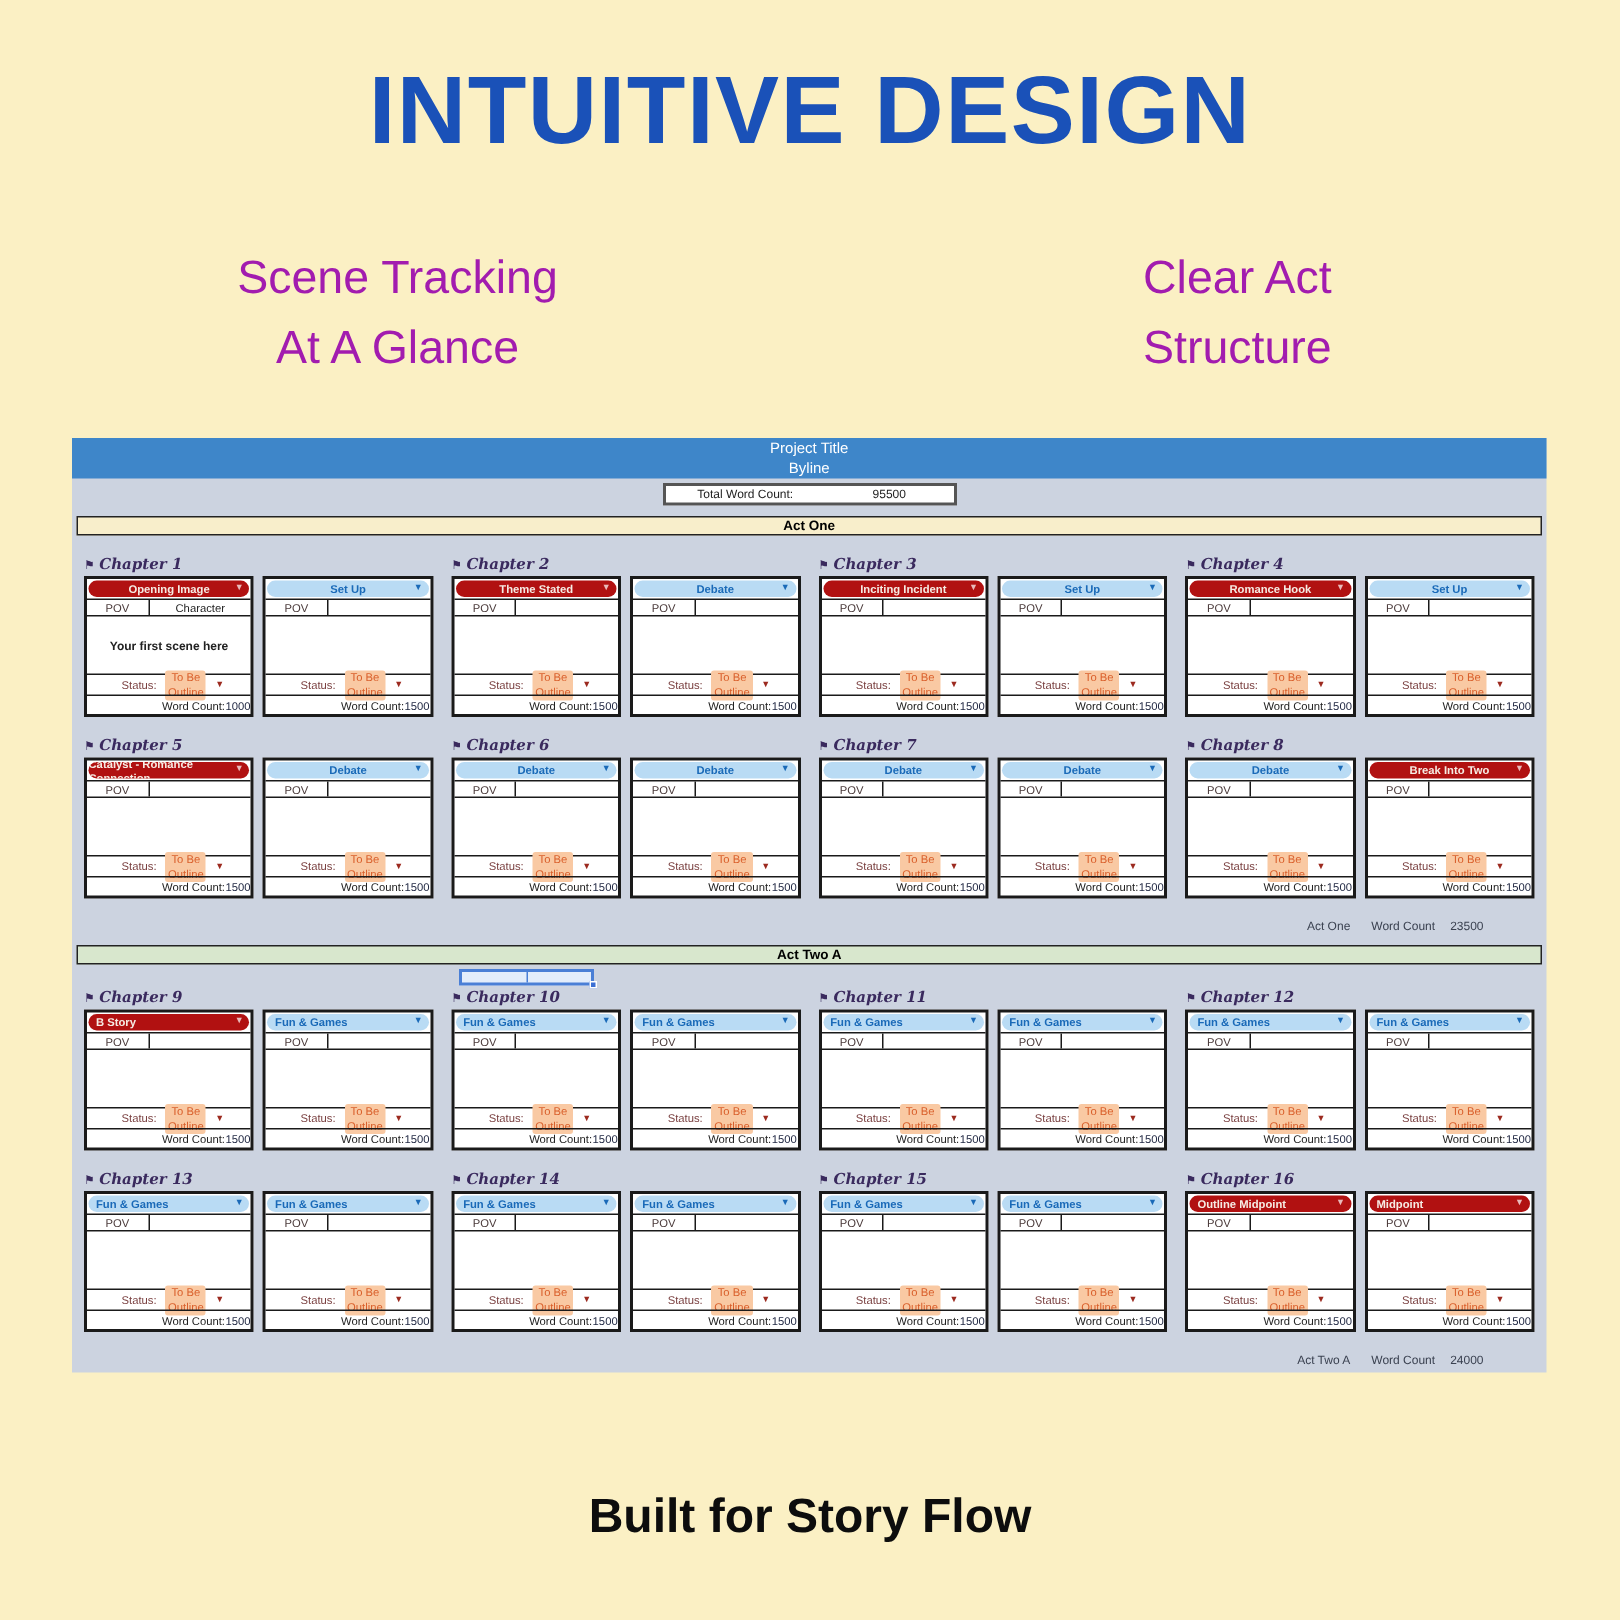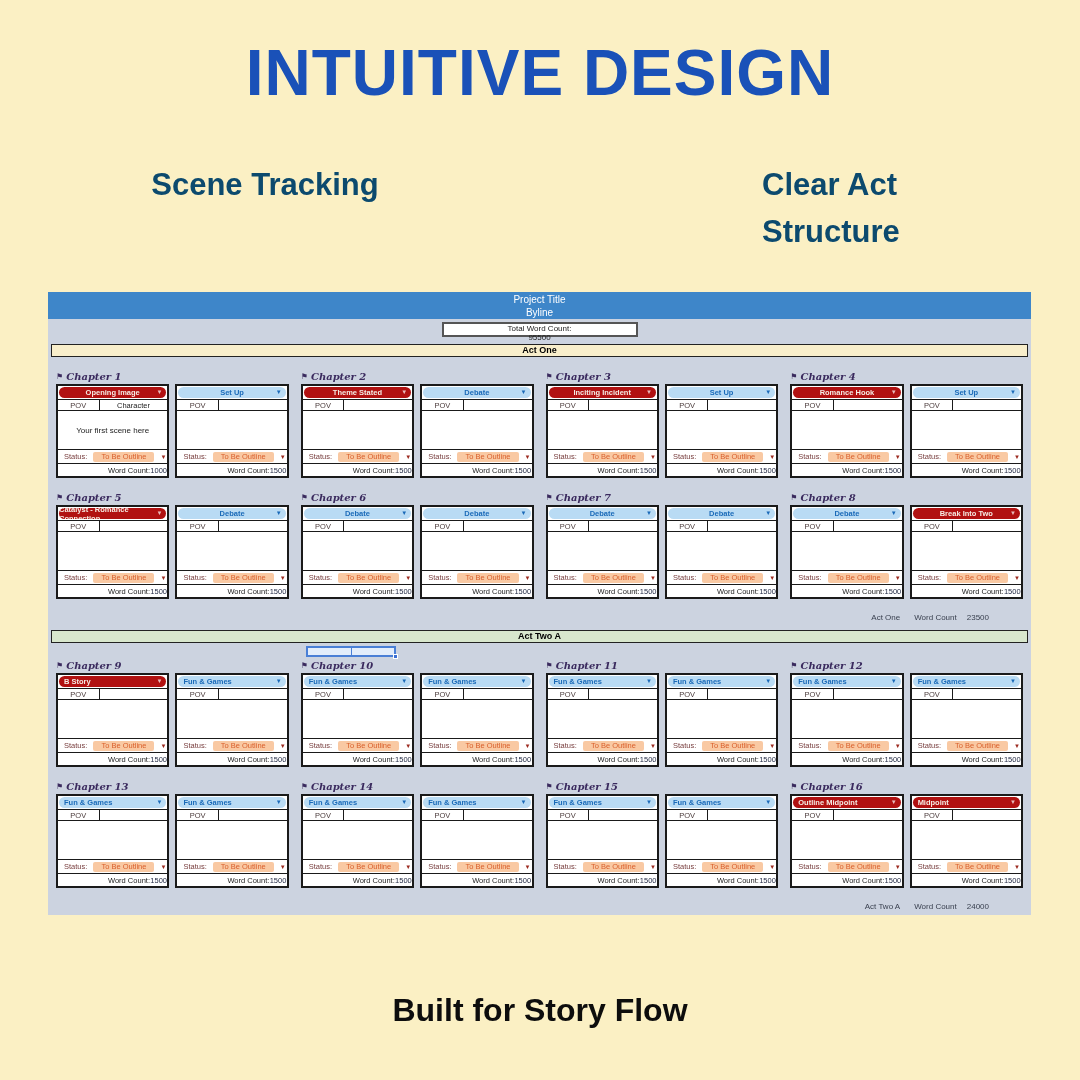--- a/index.html
+++ b/index.html
@@ -6,33 +6,33 @@
     --page-bg:#fbf0c4; --title-blue:#1a51b8; --sheet-bg:#ccd3e0; --header-blue:#3e86c9;
     --beat-red:#b11111; --beat-blue-bg:#b9dbf4; --beat-blue-text:#1a6ab8;
     --status-chip-bg:#f9c9a3; --status-chip-text:#d95f2b; --selection-blue:#4a7fd6;
   }
   *{box-sizing:border-box;margin:0;padding:0;}
   body{margin:0;background:#888;}
   .page{position:relative;width:1080px;height:1080px;background:var(--page-bg);overflow:hidden;
         font-family:"Liberation Sans",sans-serif;color:#111;}
   .main-title{position:absolute;top:36px;left:0;width:100%;text-align:center;
         font-size:64px;font-weight:800;letter-spacing:1px;color:var(--title-blue);}
-  .subtitle{position:absolute;top:162px;font-size:31px;font-weight:700;line-height:1.5;color:#0c4a6e;}
+  .subtitle{position:absolute;top:162px;font-size:31px;font-weight:400;line-height:1.5;color:#a21caf;}
   .subtitle.left{left:95px;width:340px;text-align:center;}
   .subtitle.right{left:762px;text-align:left;}
   .footer-title{position:absolute;top:992px;left:0;width:100%;text-align:center;
         font-size:32px;font-weight:800;color:#0d0d0d;}
 
   
   .sheet{position:absolute;left:48px;top:292px;width:983px;height:623px;background:var(--sheet-bg);
          font-size:8px;display:flex;flex-direction:column;}
   .sheet-header{height:28px;background:var(--header-blue);color:#fff;text-align:center;
          font-size:10px;line-height:13px;padding-top:1px;}
   .twc-row{height:26px;display:flex;justify-content:center;align-items:center;}
-  .twc-box{width:196px;height:15px;background:#fff;border:2px solid #555;display:flex;align-items:center;flex-direction:column;}
+  .twc-box{width:196px;height:15px;background:#fff;border:2px solid #555;display:flex;align-items:center;}
   .twc-box .twc-label{flex:1.25;text-align:center;color:#222;font-size:8px;}
   .twc-box .twc-value{flex:1;text-align:center;color:#222;font-size:8px;}
 
   .act-bar{margin:4px 3px 0 3px;height:13px;border:1px solid #222;text-align:center;
          font-size:9px;font-weight:bold;line-height:11px;color:#000;}
   .act-gap{height:13px;}
   .sel-strip{position:relative;height:16px;}
   .sel-box{position:absolute;left:258px;top:3px;width:90px;height:11px;border:2px solid var(--selection-blue);
          background:#e3edfb;display:flex;}
   .sel-cell{flex:1;}
@@ -53,41 +53,42 @@
   .pill.red{background:var(--beat-red);color:#f6ece4;}
   .pill.blue{background:var(--beat-blue-bg);color:var(--beat-blue-text);}
   .pill.left{justify-content:flex-start;padding-left:5px;}
   .pill .pill-arrow{position:absolute;right:4px;font-size:6px;top:1.5px;}
   .pill.red .pill-arrow{color:#e9baba;}
   .pill.blue .pill-arrow{color:#1a6ab8;}
   .pov-row{height:12px;display:flex;border-top:1px solid #1a1a1a;border-bottom:1px solid #1a1a1a;}
   .pov-label{width:38%;text-align:center;line-height:11px;color:#4a3a3a;border-right:1px solid #1a1a1a;font-size:7.5px;}
   .pov-value{flex:1;text-align:center;line-height:11px;color:#222;font-size:7.5px;}
   .card-body{flex:1;display:flex;align-items:center;justify-content:center;text-align:right;
-        font-size:8px;font-weight:normal;color:#222;padding:2px;}
-  .status-row{height:14px;border-top:1px solid #1a1a1a;display:flex;align-items:center;padding:0 0;}
+        font-size:8px;font-weight:bold;color:#222;padding:2px;}
+  .status-row{height:14px;border-top:1px solid #1a1a1a;display:flex;align-items:center;padding:0 17px;}
   .status-label{color:#7a4040;font-size:7.5px;margin-left:6px;}
   .status-chip{flex:1;margin:0 6px;background:var(--status-chip-bg);color:var(--status-chip-text);
         text-align:center;font-size:7.5px;line-height:10px;border-radius:2px;}
   .status-arrow{color:#9c2a1f;font-size:6px;margin-right:1px;}
   .wc-row{height:13px;border-top:1px solid #1a1a1a;display:flex;align-items:center;padding-left:47px;}
   .wc-label{padding-left:3px;color:#222;font-size:7.5px;}
   .wc-value{flex:1;text-align:center;color:#1d2540;font-size:7.5px;}
   .act-summary{height:14px;text-align:right;padding-right:42px;color:#3a4150;font-size:8px;line-height:12px;}
   .sum-act{margin-right:14px;}
   .sum-label{margin-right:10px;}
 </style>
 </head>
 <body>
 
 <div class="page">
   <h1 class="main-title">INTUITIVE DESIGN</h1>
 
   <div class="subtitle left">
     <div>Scene Tracking</div>
+    <div>At A Glance</div>
   </div>
   <div class="subtitle right">
     <div>Clear Act</div>
     <div>Structure</div>
   </div>
 
   <div class="sheet">
     <div class="sheet-header">
       <div>Project Title</div>
       <div>Byline</div>

